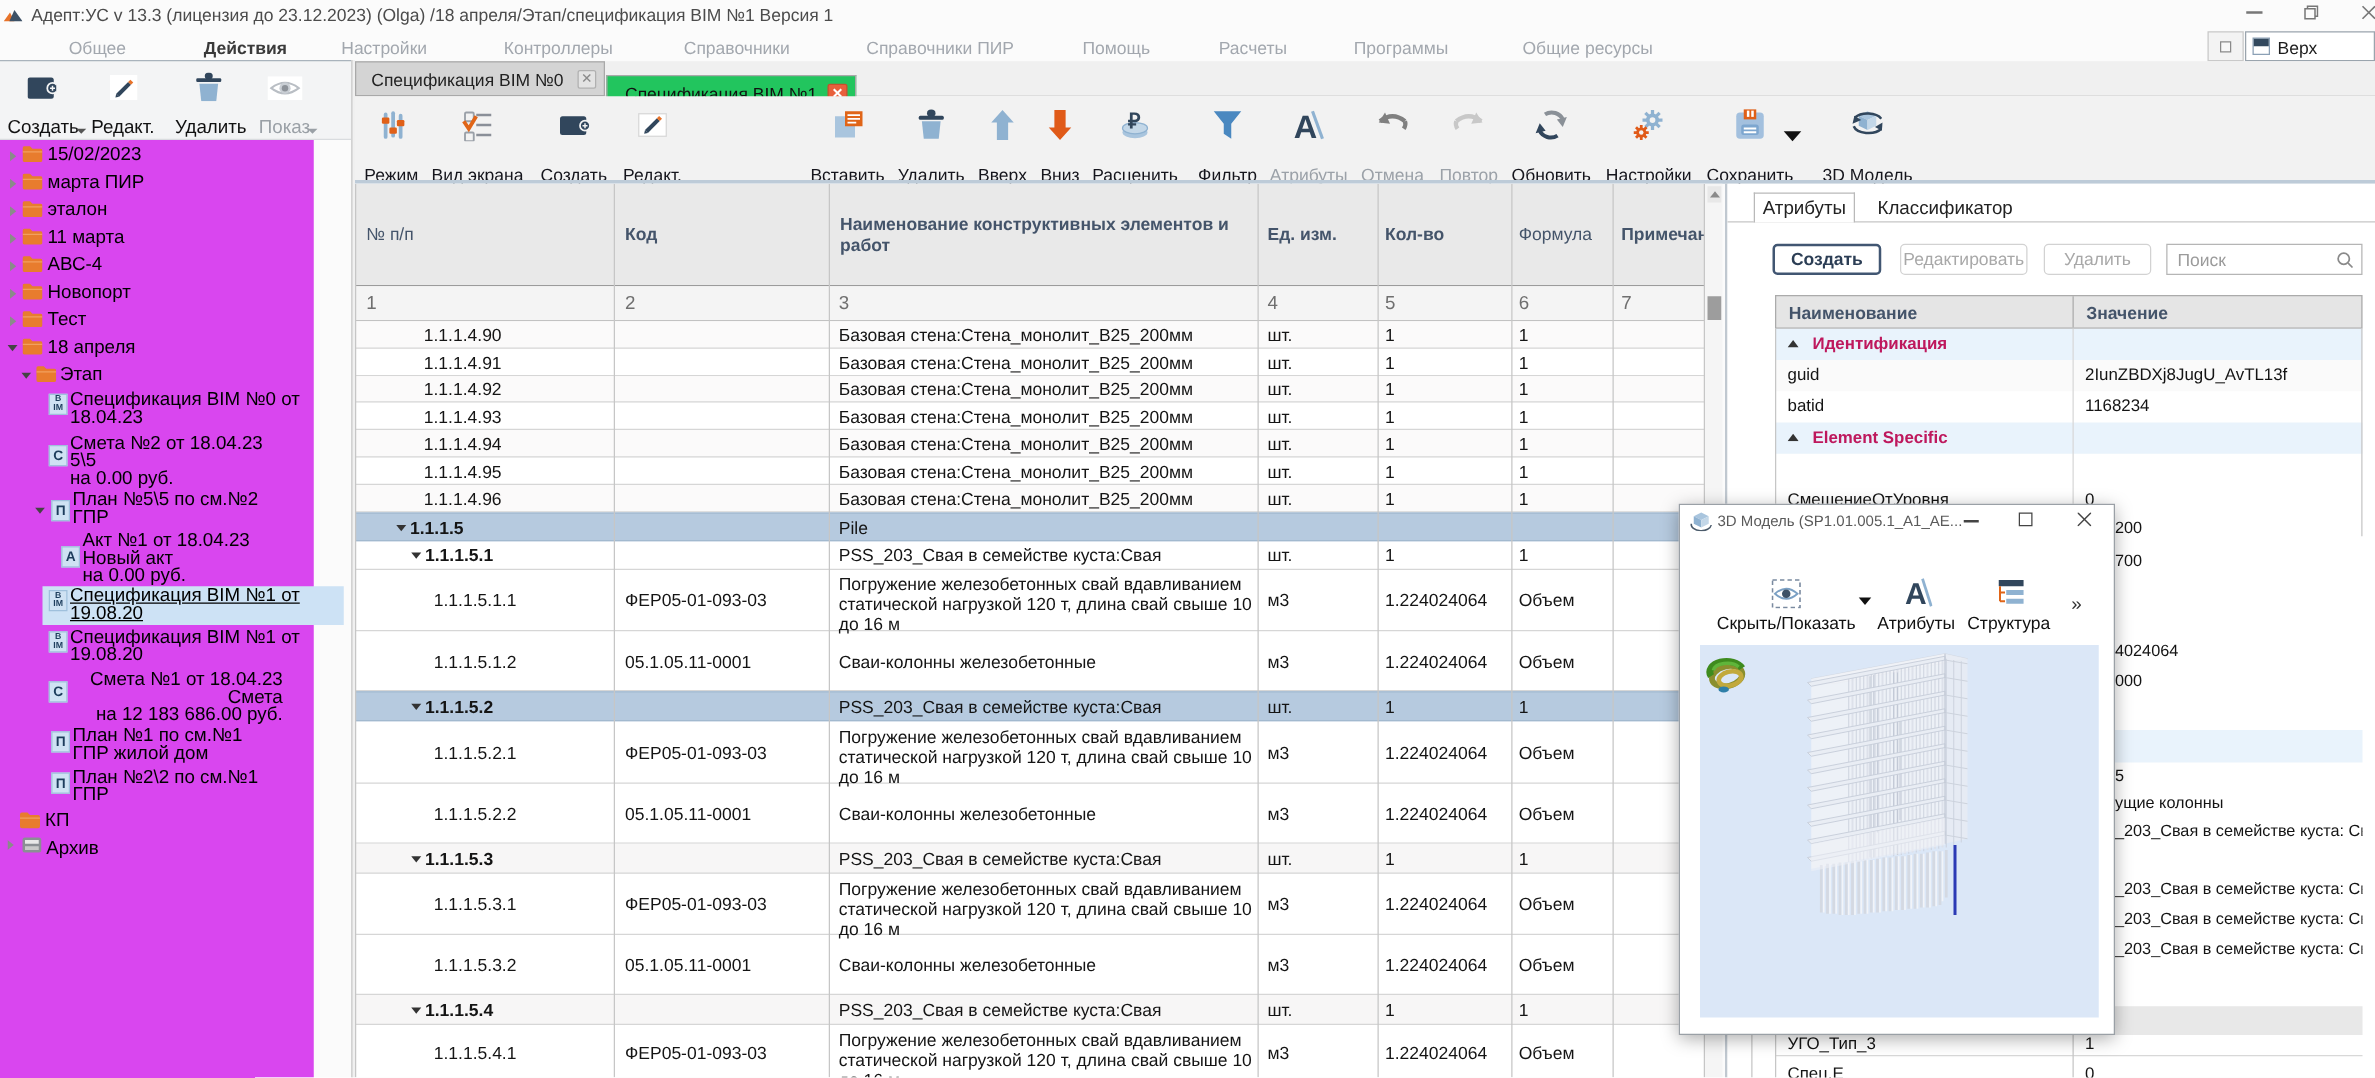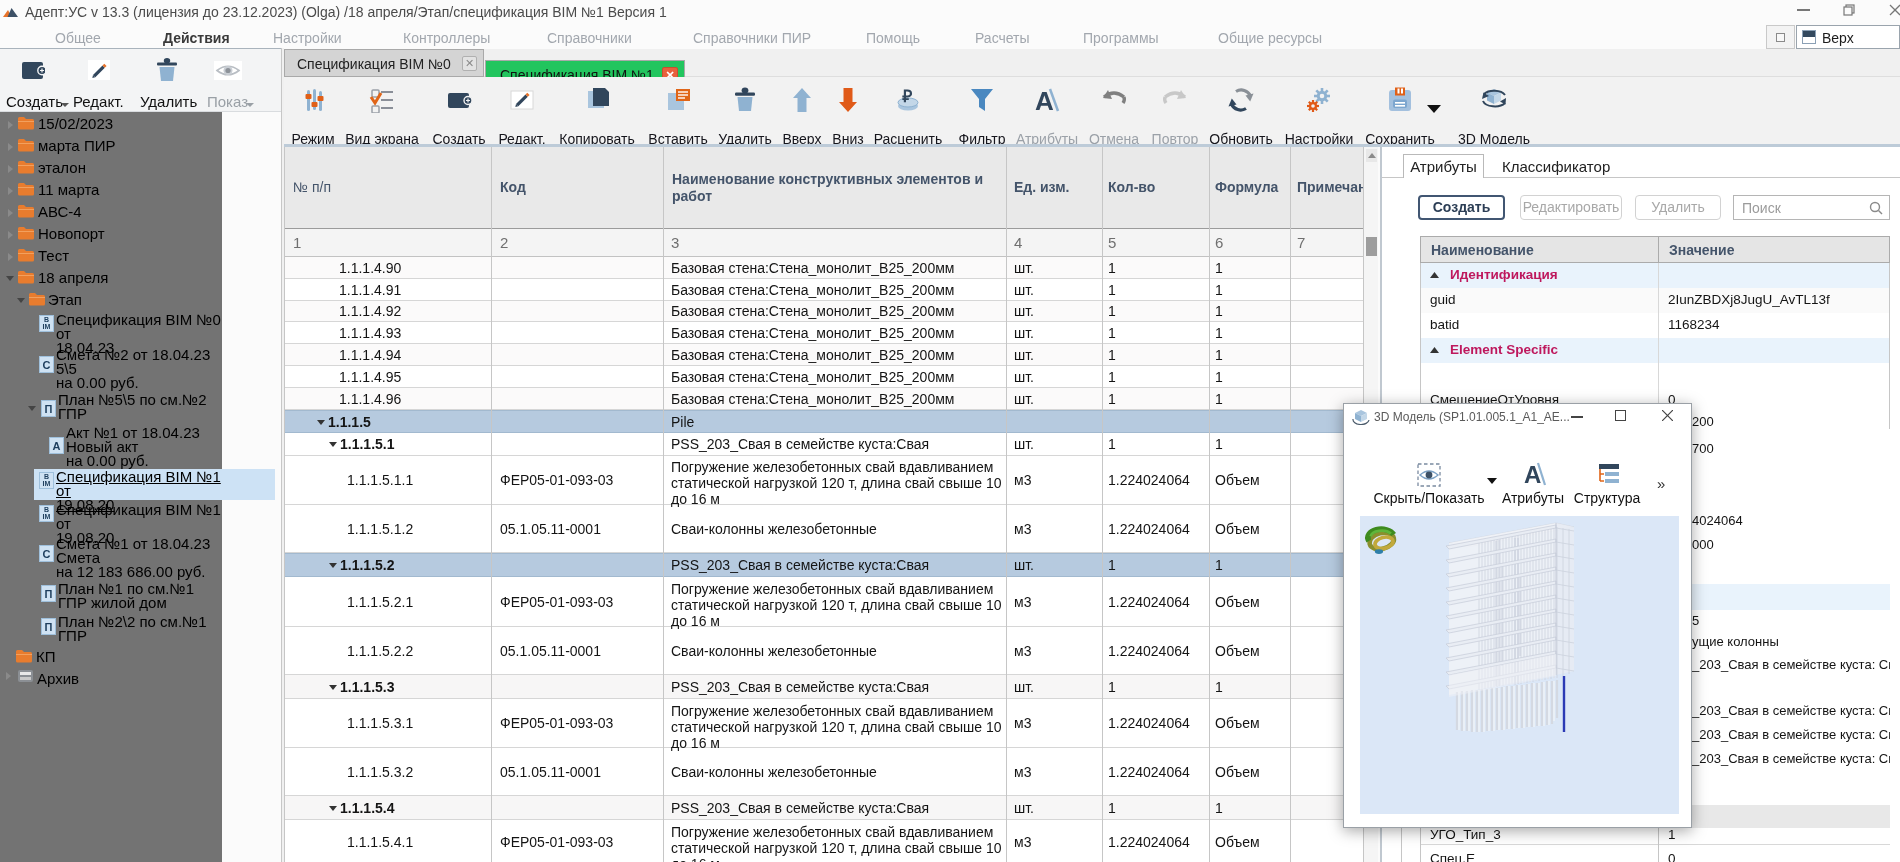--- a/index.html
+++ b/index.html
@@ -69,21 +69,21 @@
   <svg class="abs" style="left:214px;top:13px" width="28" height="19" viewBox="0 0 28 19">
         <rect width="28" height="19" fill="#fff"></rect>
         <path d="M3 9.5 Q14 1 25 9.5 Q14 18 3 9.5Z" fill="none" stroke="#b9bec4" stroke-width="1.6"></path>
         <circle cx="14" cy="9.5" r="4.5" fill="#c9ced4"></circle>
         <circle cx="14" cy="9.5" r="2.6" fill="#8d9299"></circle>
       </svg>
   <div class="abs" style="left:207px;top:45px;font-size:15px;color:#9aa0a6;">Показ</div>
   <div class="abs" style="left:246px;top:55px;width:0;height:0;border-left:4px solid transparent;border-right:4px solid transparent;border-top:4px solid #9aa0a6;"></div>
 </div>
 
-<div id="tree" class="abs" style="left:0;top:112px;width:222px;height:750px;background:#737373;font-size:15px;color:#000;">
+<div id="tree" class="abs" style="left:0;top:112px;width:251px;height:750px;background:#d946ef;font-size:15px;color:#000;">
 <svg width="0" height="0">
         <defs>
 <g id="fold">
             <path d="M0 2.5 Q0 1 1.5 1 H6 L8 3 H14.5 Q16 3 16 4.5 V12 Q16 13.5 14.5 13.5 H1.5 Q0 13.5 0 12 Z" fill="#e87c2e"></path>
             <path d="M0 5 H16 V6 H0 Z" fill="#f2a05e"></path>
           </g>
 <g id="arrR">
             <path d="M0 0 L5 4 L0 8 Z" fill="#8a8a8a"></path>
           </g>
 <g id="arrD">
@@ -149,21 +149,21 @@
 <div class="abs" style="left:58px;top:281px;line-height:14px;">План №5\5 по см.№2<br>ГПР</div>
 <div class="abs" style="left:49px;top:325px;width:15px;height:17px;background:#cfe2f3;border:1px solid #9fc0dc;font-size:11px;line-height:16px;color:#1d3d5c;text-align:center;font-weight:bold;">А</div>
 <div class="abs" style="left:66px;top:314px;line-height:14px;">Акт №1 от 18.04.23<br>Новый акт<br>на 0.00 руб.</div>
 
 <div class="abs" style="left:34px;top:357px;width:241px;height:31px;background:#cde2f5;"></div>
 <div class="abs" style="left:39px;top:360px;width:15px;height:17px;background:#cfe2f3;border:1px solid #9fc0dc;font-size:7px;line-height:7px;color:#1d3d5c;text-align:center;font-weight:bold;">B<br>IM</div>
 <div class="abs" style="left:56px;top:358px;line-height:14px;text-decoration:underline;">Спецификация BIM №1 от<br>19.08.20</div>
 <div class="abs" style="left:39px;top:393px;width:15px;height:17px;background:#cfe2f3;border:1px solid #9fc0dc;font-size:7px;line-height:7px;color:#1d3d5c;text-align:center;font-weight:bold;">B<br>IM</div>
 <div class="abs" style="left:56px;top:391px;line-height:14px;">Спецификация BIM №1 от<br>19.08.20</div>
 <div class="abs" style="left:39px;top:433px;width:15px;height:17px;background:#cfe2f3;border:1px solid #9fc0dc;font-size:11px;line-height:16px;color:#1d3d5c;text-align:center;font-weight:bold;">С</div>
-<div class="abs" style="left:56px;top:425px;line-height:14px;">Смета №1 от 18.04.23<br>Смета<br>на 12 183 686.00 руб.</div>
+<div class="abs" style="left:72px;top:425px;line-height:14px;text-align:right;">Смета №1 от 18.04.23<br>Смета<br>на 12 183 686.00 руб.</div>
 <div class="abs" style="left:41px;top:473px;width:15px;height:17px;background:#cfe2f3;border:1px solid #9fc0dc;font-size:11px;line-height:16px;color:#1d3d5c;text-align:center;font-weight:bold;">П</div>
 <div class="abs" style="left:58px;top:470px;line-height:14px;">План №1 по см.№1<br>ГПР жилой дом</div>
 <div class="abs" style="left:41px;top:506px;width:15px;height:17px;background:#cfe2f3;border:1px solid #9fc0dc;font-size:11px;line-height:16px;color:#1d3d5c;text-align:center;font-weight:bold;">П</div>
 <div class="abs" style="left:58px;top:503px;line-height:14px;">План №2\2 по см.№1<br>ГПР</div>
 <svg class="abs" style="left:16px;top:537px" width="16" height="15">
         <use href="#fold"></use>
       </svg><div class="abs" style="left:36px;top:536px;">КП</div>
 <svg class="abs" style="left:6px;top:560px" width="6" height="9">
         <use href="#arrR"></use>
       </svg>
@@ -220,24 +220,20 @@
           <rect x="2" y="6" width="21" height="15" rx="2" fill="#31465c"></rect>
           <circle cx="22" cy="13.5" r="4" fill="#31465c" stroke="#f2f2f2" stroke-width="1.4"></circle>
           <path d="M22 11.5v4M20 13.5h4" stroke="#f2f2f2" stroke-width="1.2"></path>
         </svg><div class="tbl">Создать</div></div>
 <div class="tbi" style="left:238px"><svg width="26" height="26" viewBox="0 0 26 26">
           <rect x="2" y="4" width="22" height="18" fill="#fff" stroke="#d8d8d8" stroke-width="1"></rect>
           <path d="M7 17 L16.5 7.5 L18.8 9.8 L9.3 19.3 Z" fill="#31465c"></path>
           <path d="M16.5 7.5 L18.3 5.7 L20.6 8 L18.8 9.8 Z" fill="#e8732a"></path>
           <path d="M7 17 L9.3 19.3 L6.3 20 Z" fill="#31465c"></path>
         </svg><div class="tbl">Редакт.</div></div>
-<div class="tbi" style="left:313px"><svg width="26" height="26" viewBox="0 0 26 26">
-          <path d="M4 4 h12 l4 4 v13 h-16 Z" fill="#a9c5de"></path>
-          <path d="M9 1 h12 l4 4 v14 h-16 Z" fill="#31465c"></path>
-        </svg><div class="tbl">Копировать</div></div>
 <div class="tbi" style="left:394px"><svg width="26" height="26" viewBox="0 0 26 26">
           <rect x="3" y="6" width="16" height="17" fill="#a9c5de"></rect>
           <rect x="11" y="2" width="14" height="12" fill="#e06518"></rect>
           <g stroke="#fff" stroke-width="1.4">
             <line x1="13" y1="5" x2="23" y2="5"></line>
             <line x1="13" y1="8" x2="23" y2="8"></line>
             <line x1="13" y1="11" x2="20" y2="11"></line>
           </g>
         </svg><div class="tbl">Вставить</div></div>
 <div class="tbi" style="left:461px"><svg width="26" height="26" viewBox="0 0 26 26">
@@ -338,21 +334,21 @@
 .vln{position:absolute;top:0;width:1px;height:715px;background:#c6c6c6;}
 </style>
 
 <div class="abs" style="left:0;top:0;width:1080px;height:81px;background:#e9e9e9;"></div>
 <div class="abs" style="left:0;top:81px;width:1080px;height:1px;background:#9b9b9b;"></div>
 <div class="abs" style="left:9px;top:32px;font-size:14px;font-weight:normal;color:#44546a;">№ п/п</div>
 <div class="abs" style="left:216px;top:32px;font-size:14px;font-weight:bold;color:#44546a;">Код</div>
 <div class="abs" style="left:388px;top:24px;font-size:14px;font-weight:bold;color:#44546a;line-height:17px;width:330px;">Наименование конструктивных элементов и работ</div>
 <div class="abs" style="left:730px;top:32px;font-size:14px;font-weight:bold;color:#44546a;">Ед. изм.</div>
 <div class="abs" style="left:824px;top:32px;font-size:14px;font-weight:bold;color:#44546a;">Кол-во</div>
-<div class="abs" style="left:931px;top:32px;font-size:14px;font-weight:bold;color:#44546a;">Формула</div>
+<div class="abs" style="left:931px;top:32px;font-size:14px;font-weight:normal;color:#44546a;">Формула</div>
 <div class="abs" style="left:1013px;top:32px;font-size:14px;font-weight:bold;color:#44546a;">Примечани</div>
 
 <div class="abs" style="left:0;top:82px;width:1080px;height:28px;background:#f4f4f4;border-bottom:1px solid #c2c2c2;font-size:15px;color:#6f6f6f;">
 <span class="abs" style="left:9px;top:5px;">1</span>
         <span class="abs" style="left:216px;top:5px;">2</span>
         <span class="abs" style="left:387px;top:5px;">3</span>
         <span class="abs" style="left:730px;top:5px;">4</span>
         <span class="abs" style="left:824px;top:5px;">5</span>
         <span class="abs" style="left:931px;top:5px;">6</span>
         <span class="abs" style="left:1013px;top:5px;">7</span>

